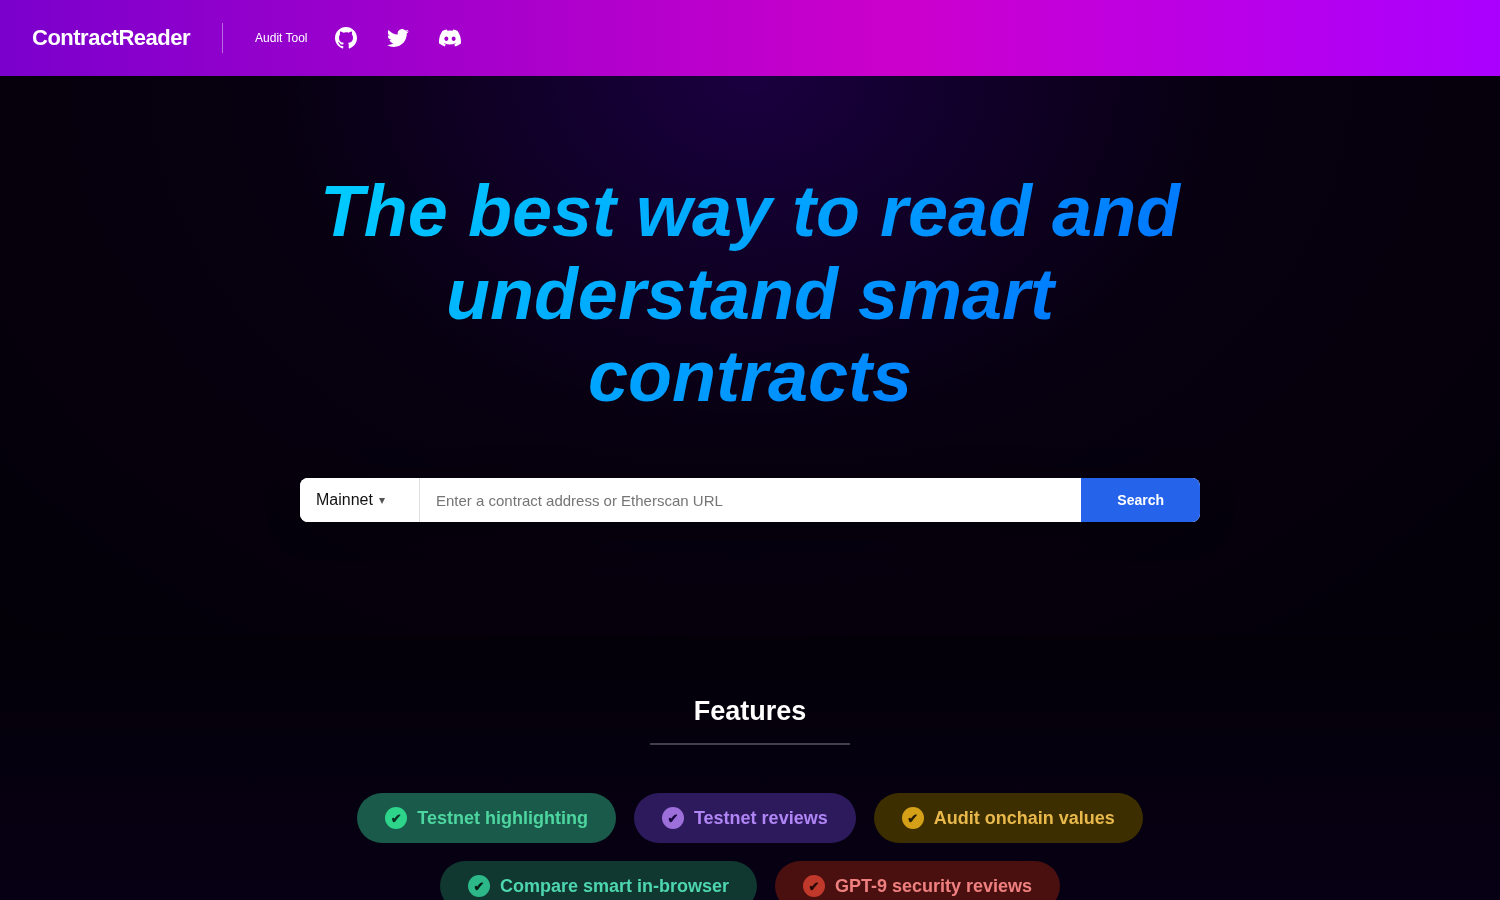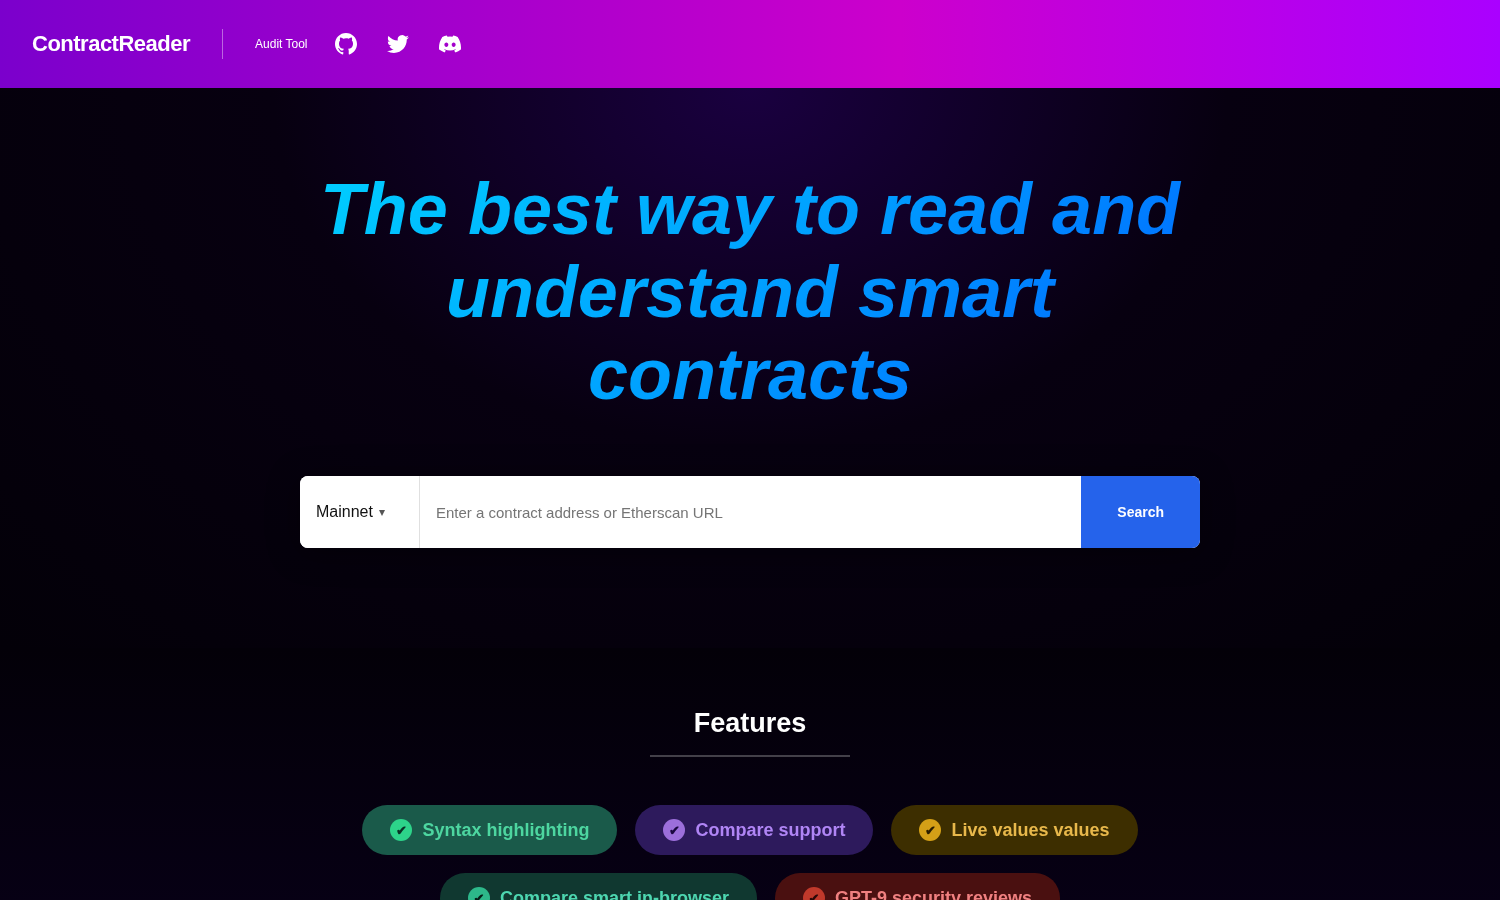--- a/index.html
+++ b/index.html
@@ -11,21 +11,21 @@
     body {
       width: 1500px;
       height: 900px;
       overflow: hidden;
       font-family: -apple-system, BlinkMacSystemFont, 'Segoe UI', sans-serif;
       background: #05030f;
     }
 
     
     #navbar {
-      height: 88px;
+      height: 76px;
       background: linear-gradient(90deg, #7b00cc 0%, #cc00cc 60%, #aa00ff 100%);
       display: flex;
       align-items: center;
       padding: 0 32px;
       gap: 24px;
     }
 
     #brand {
       color: #fff;
       font-size: 22px;
@@ -87,21 +87,21 @@
       -webkit-text-fill-color: transparent;
       background-clip: text;
       font-style: italic;
     }
 
     
     #search-container {
       display: flex;
       align-items: center;
       width: 900px;
-      height: 72px;
+      height: 44px;
       background: #fff;
       border-radius: 8px;
       overflow: hidden;
       box-shadow: 0 4px 32px rgba(0,0,0,0.4);
     }
 
     #network-selector {
       display: flex;
       align-items: center;
       padding: 0 16px;
@@ -298,31 +298,31 @@
 
 <section id="features-section">
   <h2 id="features-title">Features</h2>
   <div id="features-divider"></div>
 
   <div id="features-grid">
     <div class="features-row">
 
       <div class="feature-badge badge-teal">
         <div class="check-icon">✔</div>
-        <span>Syntax highlighting</span>
+        <span>Testnet highlighting</span>
       </div>
 
       <div class="feature-badge badge-purple">
         <div class="check-icon">✔</div>
-        <span>Compare support</span>
+        <span>Testnet reviews</span>
       </div>
 
       <div class="feature-badge badge-gold">
         <div class="check-icon">✔</div>
-        <span>Live values values</span>
+        <span>Audit onchain values</span>
       </div>
     </div>
 
     <div class="features-row">
 
       <div class="feature-badge badge-dark-teal">
         <div class="check-icon">✔</div>
         <span>Compare smart in-browser</span>
       </div>
 

